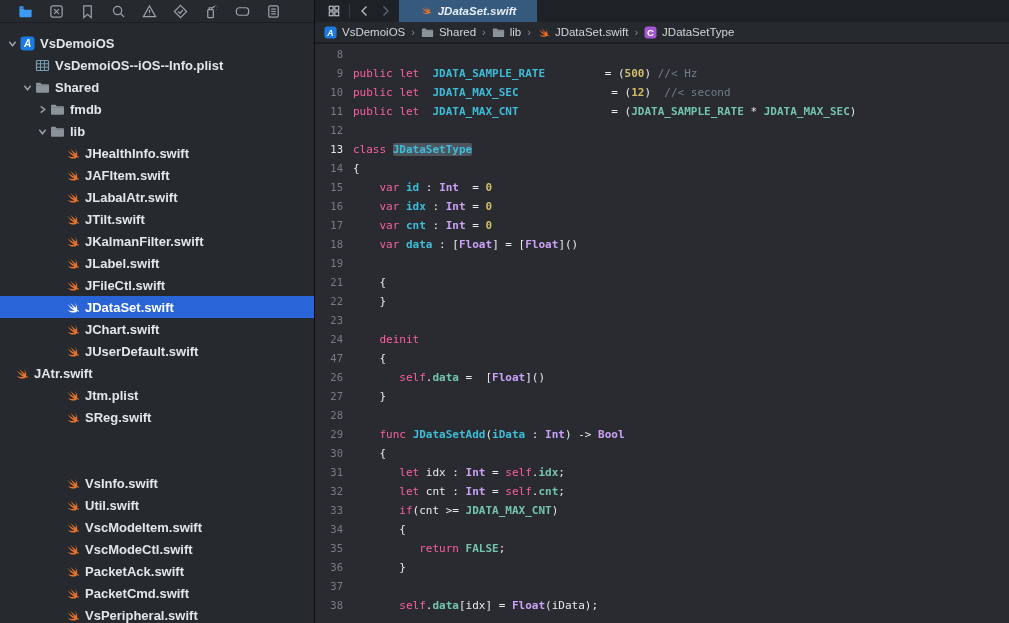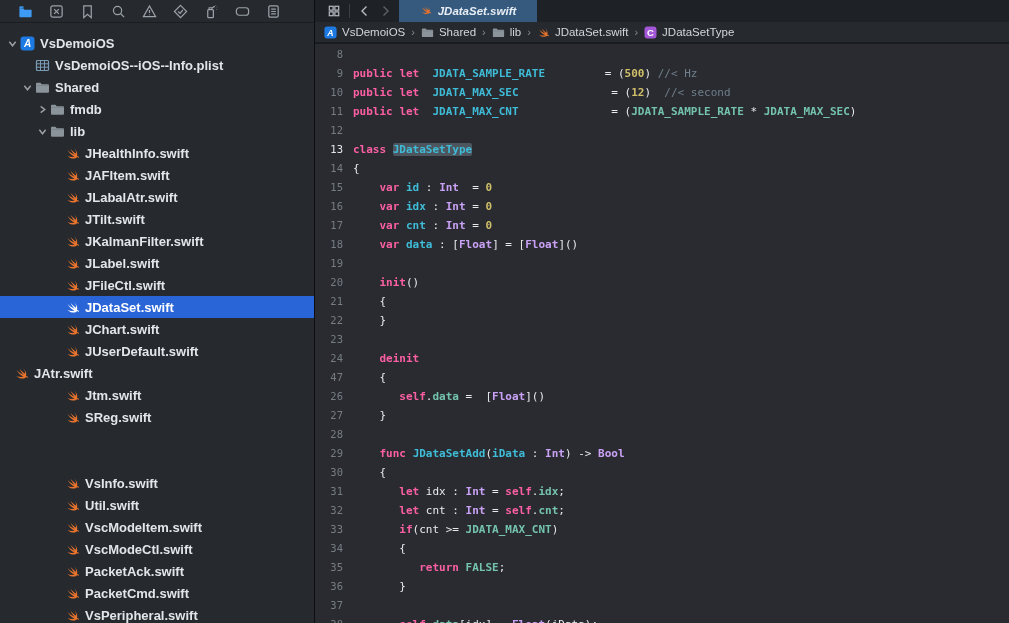--- a/index.html
+++ b/index.html
@@ -60,21 +60,21 @@
   .crumb .cicon svg { width:13px; height:13px; }
   .crumb-sep { color:#878d94; margin:0 6px; font-size:11px; }
   
   .code { flex:1; overflow:hidden; padding-top:1px; font-family:"DejaVu Sans Mono","Liberation Mono",monospace; }
   .codeline { height:19px; line-height:19px; display:flex; white-space:pre; font-size:11px; }
   .lnum {
     width:28px; flex:0 0 28px; text-align:right; color:#767d84; font-size:10.5px;
   }
   .lnum.cur { color:#e4e7ea; }
   .ltext { margin-left:10px; color:var(--pln); }
-  .tk-kw  { color:var(--kw); font-weight:bold;margin-top:48px; }
+  .tk-kw  { color:var(--kw); font-weight:normal;margin-top:48px; }
   .tk-decl{ color:var(--decl); font-weight:bold; }
   .tk-declhl { color:var(--decl); font-weight:bold; background:#4d565f; border-radius:2px; }
   .tk-ref { color:var(--ref); font-weight:bold; }
   .tk-type{ color:var(--type); font-weight:bold; }
   .tk-num { color:var(--num); font-weight:bold; }
   .tk-cmt { color:var(--cmt); }
   .tk-pln { color:var(--pln); }
 </style>
 </head>
 <body>
@@ -300,21 +300,21 @@
         </span>
         <span class="tree-label">JAtr.swift</span>
       </div>
       <div class="tree-row" style="padding-left: 51px;">
         <span class="disc"></span>
         <span class="ticon">
           <svg viewBox="0 0 14 14">
             <path fill="#e8732c" d="M11.2 9.3 C12 7.6 11 4.6 8.6 1.9 C10.2 4 10.6 6 10.3 7.3 C8.6 6.2 6.6 4.4 5.2 2.6 C6 4.7 7.6 6.8 9 8.1 C7 7.4 4.6 5.9 2.4 3.7 C3.8 6.4 6.3 8.7 8.9 9.9 C7.3 10.6 4.9 10.5 2.2 9.3 C4.8 11.7 8.6 12.4 10.6 10.9 C11.6 10.2 12.6 10.4 13.1 11.2 C13.3 10 12.4 9.4 11.2 9.3 Z"></path>
           </svg>
         </span>
-        <span class="tree-label">Jtm.swift</span>
+        <span class="tree-label">Jtm.plist</span>
       </div>
       <div class="tree-row" style="padding-left: 51px;">
         <span class="disc"></span>
         <span class="ticon">
           <svg viewBox="0 0 14 14">
             <path fill="#e8732c" d="M11.2 9.3 C12 7.6 11 4.6 8.6 1.9 C10.2 4 10.6 6 10.3 7.3 C8.6 6.2 6.6 4.4 5.2 2.6 C6 4.7 7.6 6.8 9 8.1 C7 7.4 4.6 5.9 2.4 3.7 C3.8 6.4 6.3 8.7 8.9 9.9 C7.3 10.6 4.9 10.5 2.2 9.3 C4.8 11.7 8.6 12.4 10.6 10.9 C11.6 10.2 12.6 10.4 13.1 11.2 C13.3 10 12.4 9.4 11.2 9.3 Z"></path>
           </svg>
         </span>
         <span class="tree-label">SReg.swift</span>
       </div>
@@ -493,21 +493,20 @@
       <div class="codeline"><span class="lnum">10</span><span class="ltext"><span class="tk-kw">public</span><span class="tk-pln"> </span><span class="tk-kw">let</span><span class="tk-pln">  </span><span class="tk-decl">JDATA_MAX_SEC</span><span class="tk-pln">              </span><span class="tk-pln">= (</span><span class="tk-num">12</span><span class="tk-pln">)  </span><span class="tk-cmt">//&lt; second</span></span></div>
       <div class="codeline"><span class="lnum">11</span><span class="ltext"><span class="tk-kw">public</span><span class="tk-pln"> </span><span class="tk-kw">let</span><span class="tk-pln">  </span><span class="tk-decl">JDATA_MAX_CNT</span><span class="tk-pln">              </span><span class="tk-pln">= (</span><span class="tk-ref">JDATA_SAMPLE_RATE</span><span class="tk-pln"> * </span><span class="tk-ref">JDATA_MAX_SEC</span><span class="tk-pln">)</span></span></div>
       <div class="codeline"><span class="lnum">12</span><span class="ltext"></span></div>
       <div class="codeline"><span class="lnum cur">13</span><span class="ltext"><span class="tk-kw">class</span><span class="tk-pln"> </span><span class="tk-declhl">JDataSetType</span></span></div>
       <div class="codeline"><span class="lnum">14</span><span class="ltext"><span class="tk-pln">{</span></span></div>
       <div class="codeline"><span class="lnum">15</span><span class="ltext"><span class="tk-pln">    </span><span class="tk-kw">var</span><span class="tk-pln"> </span><span class="tk-decl">id</span><span class="tk-pln"> : </span><span class="tk-type">Int</span><span class="tk-pln">  = </span><span class="tk-num">0</span></span></div>
       <div class="codeline"><span class="lnum">16</span><span class="ltext"><span class="tk-pln">    </span><span class="tk-kw">var</span><span class="tk-pln"> </span><span class="tk-decl">idx</span><span class="tk-pln"> : </span><span class="tk-type">Int</span><span class="tk-pln"> = </span><span class="tk-num">0</span></span></div>
       <div class="codeline"><span class="lnum">17</span><span class="ltext"><span class="tk-pln">    </span><span class="tk-kw">var</span><span class="tk-pln"> </span><span class="tk-decl">cnt</span><span class="tk-pln"> : </span><span class="tk-type">Int</span><span class="tk-pln"> = </span><span class="tk-num">0</span></span></div>
       <div class="codeline"><span class="lnum">18</span><span class="ltext"><span class="tk-pln">    </span><span class="tk-kw">var</span><span class="tk-pln"> </span><span class="tk-decl">data</span><span class="tk-pln"> : [</span><span class="tk-type">Float</span><span class="tk-pln">] = [</span><span class="tk-type">Float</span><span class="tk-pln">]()</span></span></div>
       <div class="codeline"><span class="lnum">19</span><span class="ltext"></span></div>
-      <div class="codeline"><span class="lnum">20</span><span class="ltext"><span class="tk-pln">    </span><span class="tk-kw">init</span><span class="tk-pln">()</span></span></div>
       <div class="codeline"><span class="lnum">21</span><span class="ltext"><span class="tk-pln">    {</span></span></div>
       <div class="codeline"><span class="lnum">22</span><span class="ltext"><span class="tk-pln">    }</span></span></div>
       <div class="codeline"><span class="lnum">23</span><span class="ltext"></span></div>
       <div class="codeline"><span class="lnum">24</span><span class="ltext"><span class="tk-pln">    </span><span class="tk-kw">deinit</span></span></div>
       <div class="codeline"><span class="lnum">47</span><span class="ltext"><span class="tk-pln">    {</span></span></div>
       <div class="codeline"><span class="lnum">26</span><span class="ltext"><span class="tk-pln">       </span><span class="tk-kw">self</span><span class="tk-pln">.</span><span class="tk-ref">data</span><span class="tk-pln"> =  [</span><span class="tk-type">Float</span><span class="tk-pln">]()</span></span></div>
       <div class="codeline"><span class="lnum">27</span><span class="ltext"><span class="tk-pln">    }</span></span></div>
       <div class="codeline"><span class="lnum">28</span><span class="ltext"></span></div>
       <div class="codeline"><span class="lnum">29</span><span class="ltext"><span class="tk-pln">    </span><span class="tk-kw">func</span><span class="tk-pln"> </span><span class="tk-decl">JDataSetAdd</span><span class="tk-pln">(</span><span class="tk-decl">iData</span><span class="tk-pln"> : </span><span class="tk-type">Int</span><span class="tk-pln">) -&gt; </span><span class="tk-type">Bool</span></span></div>
       <div class="codeline"><span class="lnum">30</span><span class="ltext"><span class="tk-pln">    {</span></span></div>

